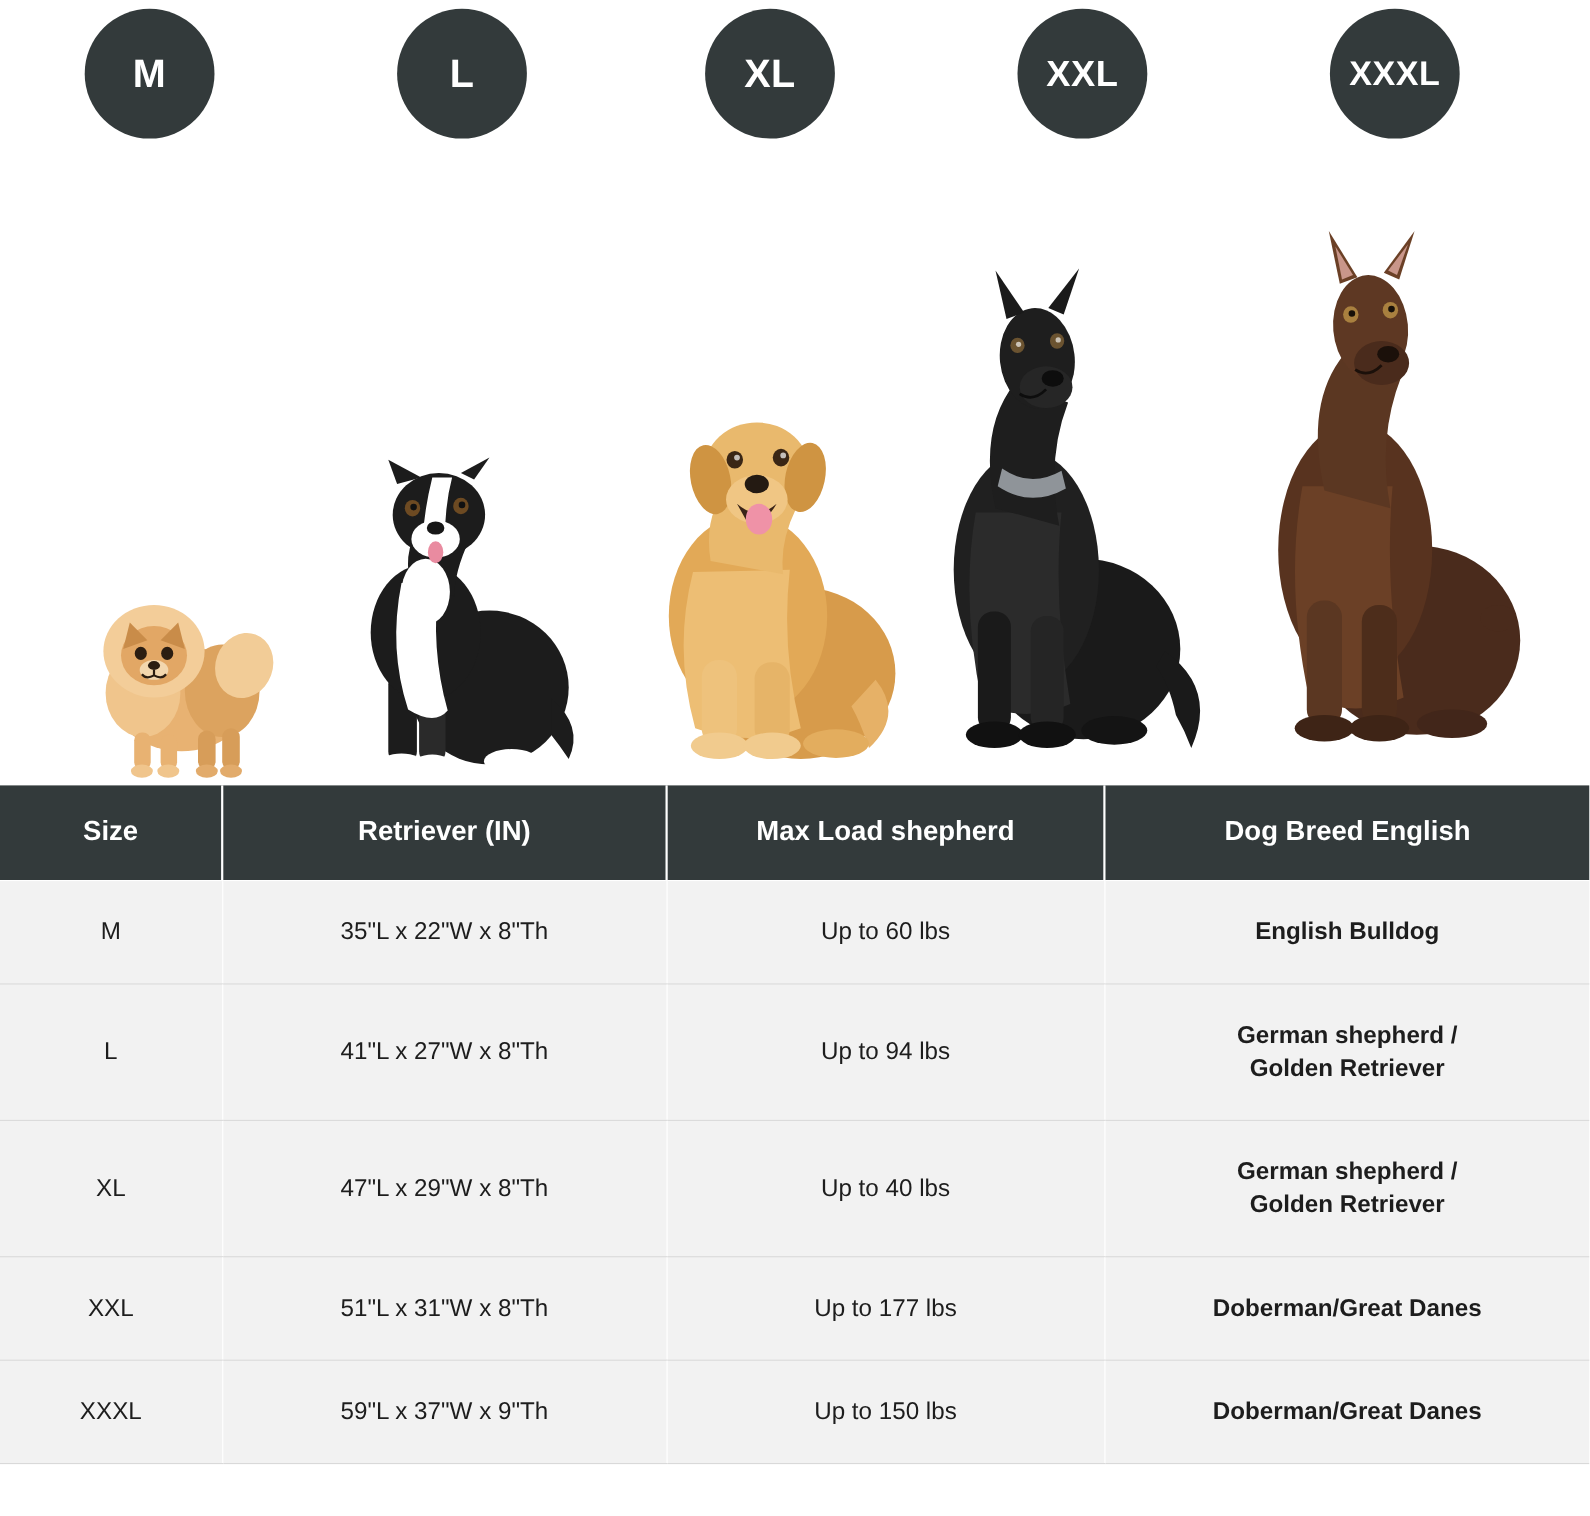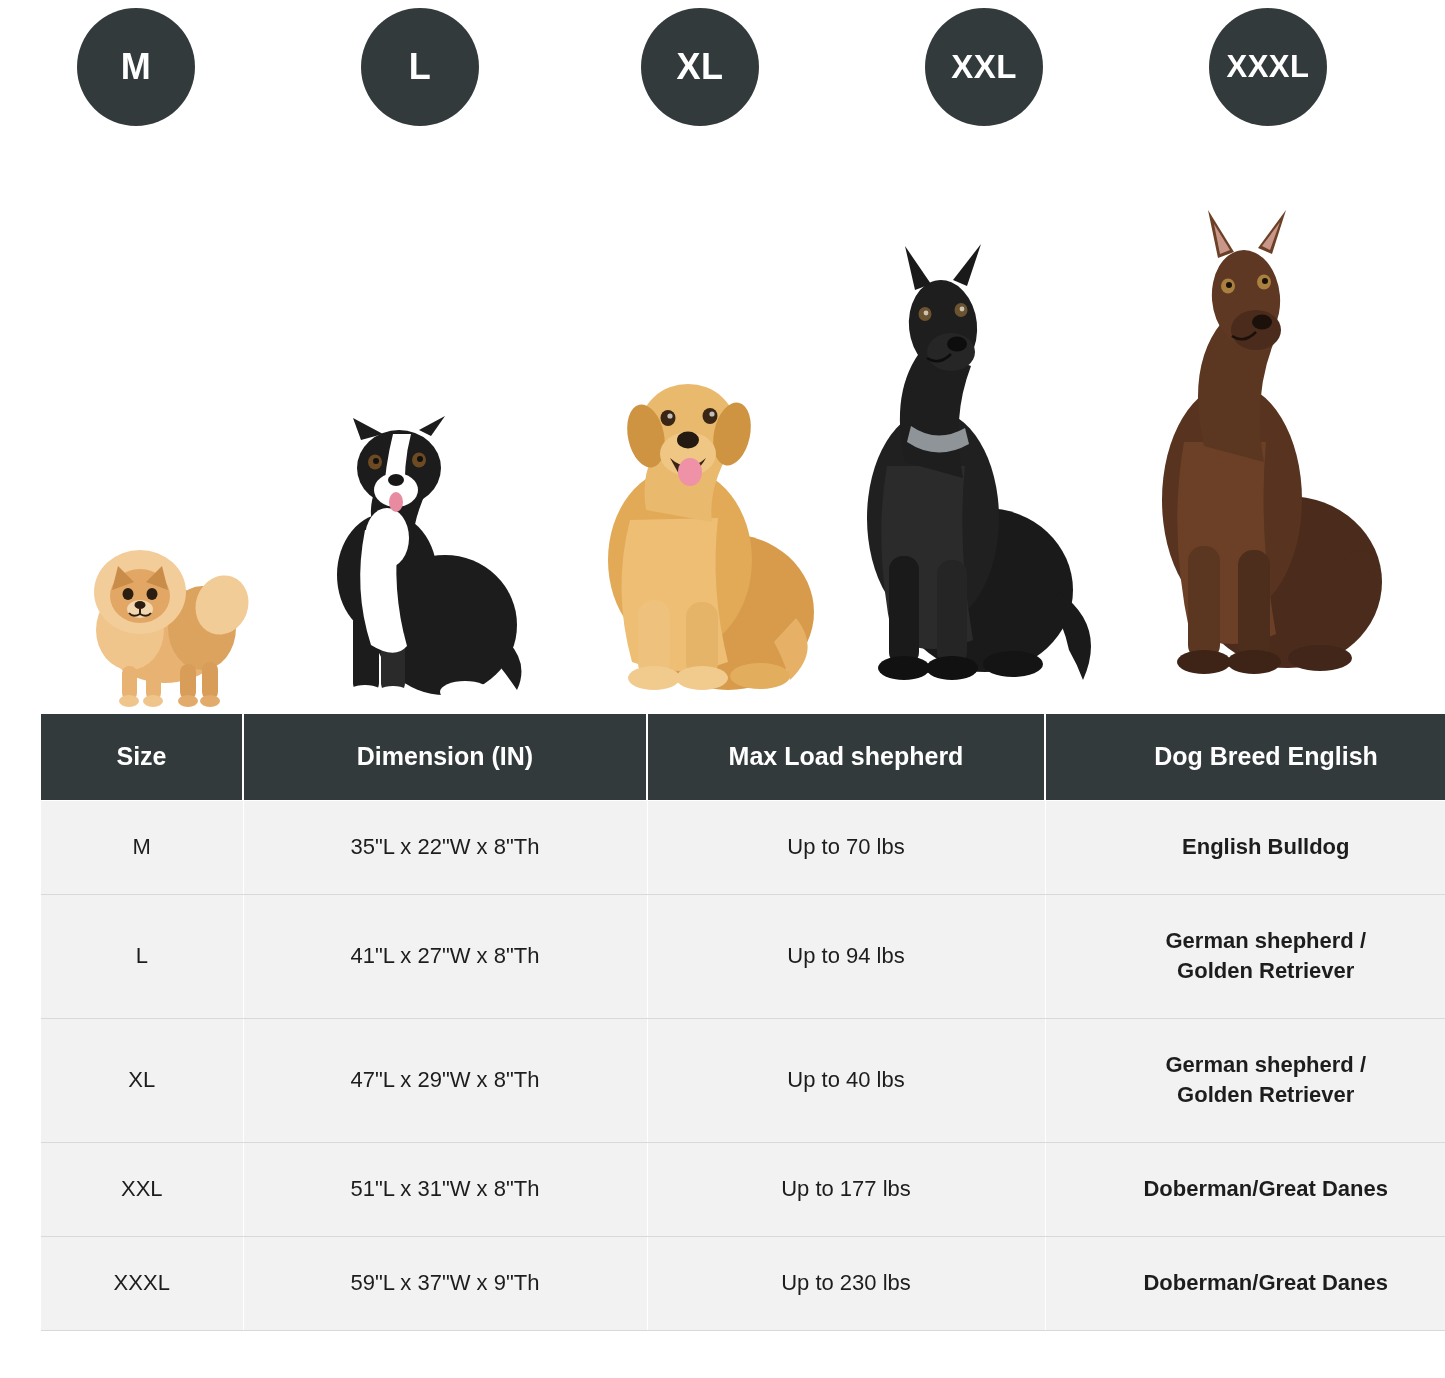--- a/index.html
+++ b/index.html
@@ -57,21 +57,20 @@
     bottom: 0;
   }
   .dog svg { display: block; }
 
   
   .table-wrap {
     position: absolute;
     top: 714px;
     left: 0;
     width: 1375px;
-    padding-left: 41px;
   }
   table {
     width: 1445px;
     border-collapse: collapse;
     table-layout: fixed;
   }
   thead th {
     background: #333a3b;
     color: #ffffff;
     font-size: 25px;
@@ -327,30 +326,30 @@
     <table>
       <colgroup>
         <col class="col-size">
           <col class="col-dim">
           <col class="col-load">
           <col class="col-breed">
       </colgroup>
       <thead>
         <tr>
           <th>Size</th>
-          <th>Dimension (IN)</th>
+          <th>Retriever (IN)</th>
           <th>Max Load shepherd</th>
           <th>Dog Breed English</th>
         </tr>
       </thead>
       <tbody>
         <tr class="r-short">
           <td>M</td>
           <td>35"L x 22"W x 8"Th</td>
-          <td>Up to 70 lbs</td>
+          <td>Up to 60 lbs</td>
           <td class="breed-two">English Bulldog</td>
         </tr>
         <tr class="r-tall">
           <td>L</td>
           <td>41"L x 27"W x 8"Th</td>
           <td>Up to 94 lbs</td>
           <td class="breed-two">German shepherd /
 Golden Retriever</td>
         </tr>
         <tr class="r-tall">
@@ -362,20 +361,20 @@
         </tr>
         <tr class="r-short">
           <td>XXL</td>
           <td>51"L x 31"W x 8"Th</td>
           <td>Up to 177 lbs</td>
           <td class="breed-two">Doberman/Great Danes</td>
         </tr>
         <tr class="r-short">
           <td>XXXL</td>
           <td>59"L x 37"W x 9"Th</td>
-          <td>Up to 230 lbs</td>
+          <td>Up to 150 lbs</td>
           <td class="breed-two">Doberman/Great Danes</td>
         </tr>
       </tbody>
     </table>
   </div>
 
 </div>
 
 </body></html>

